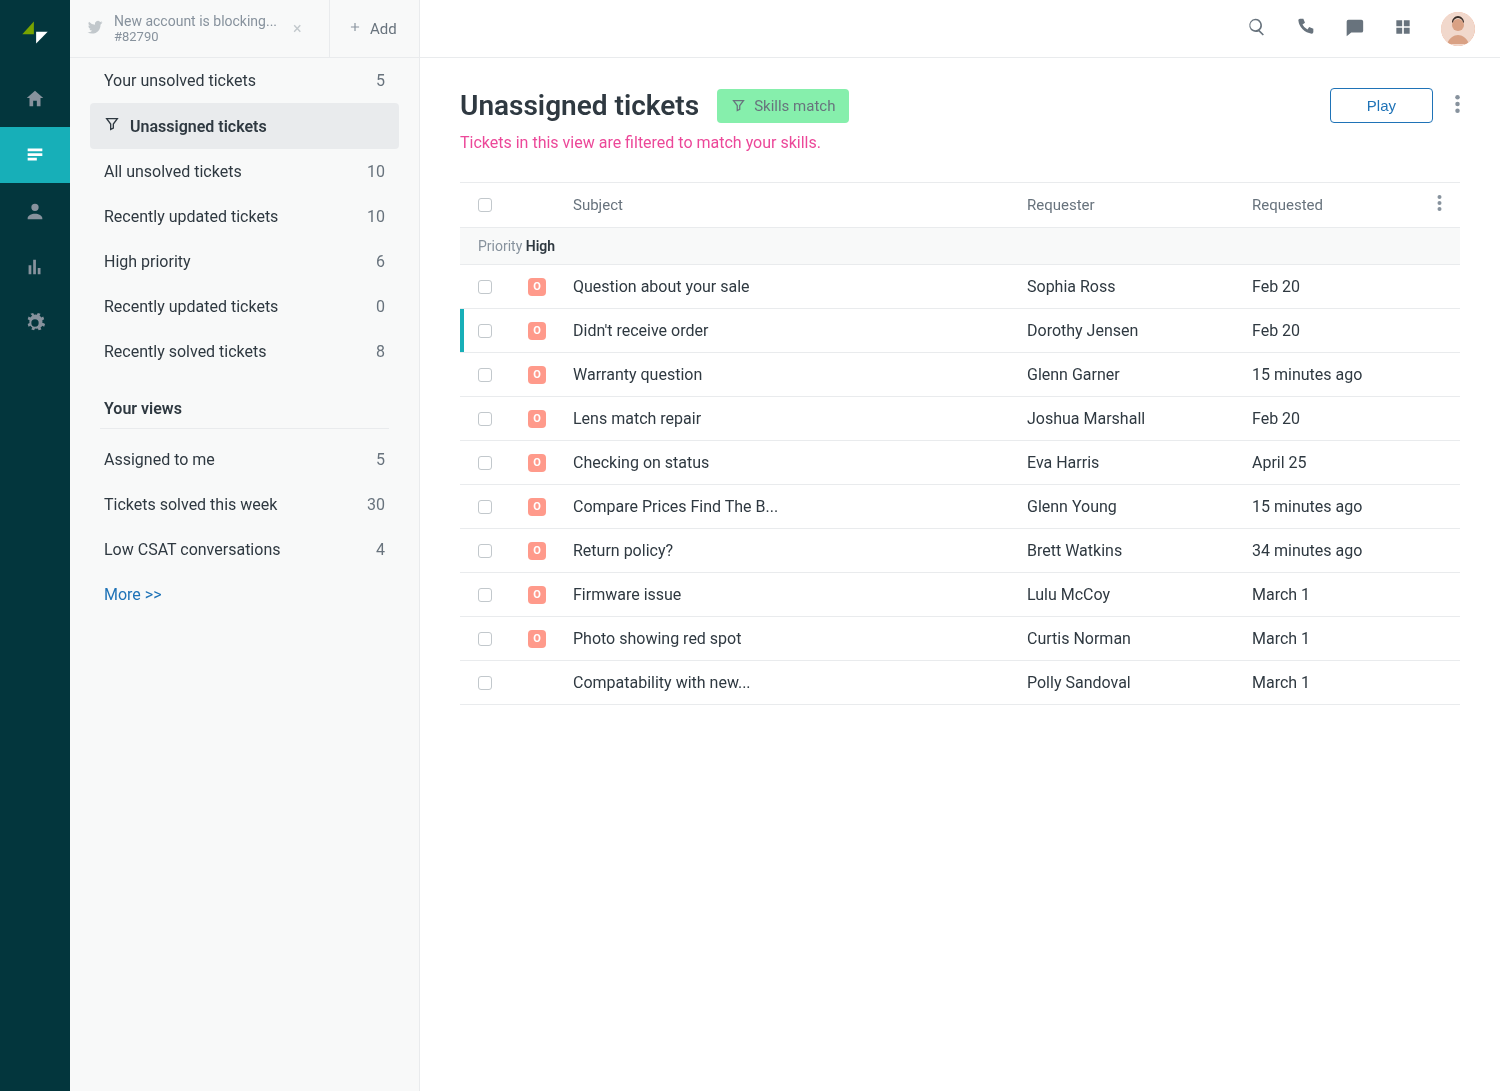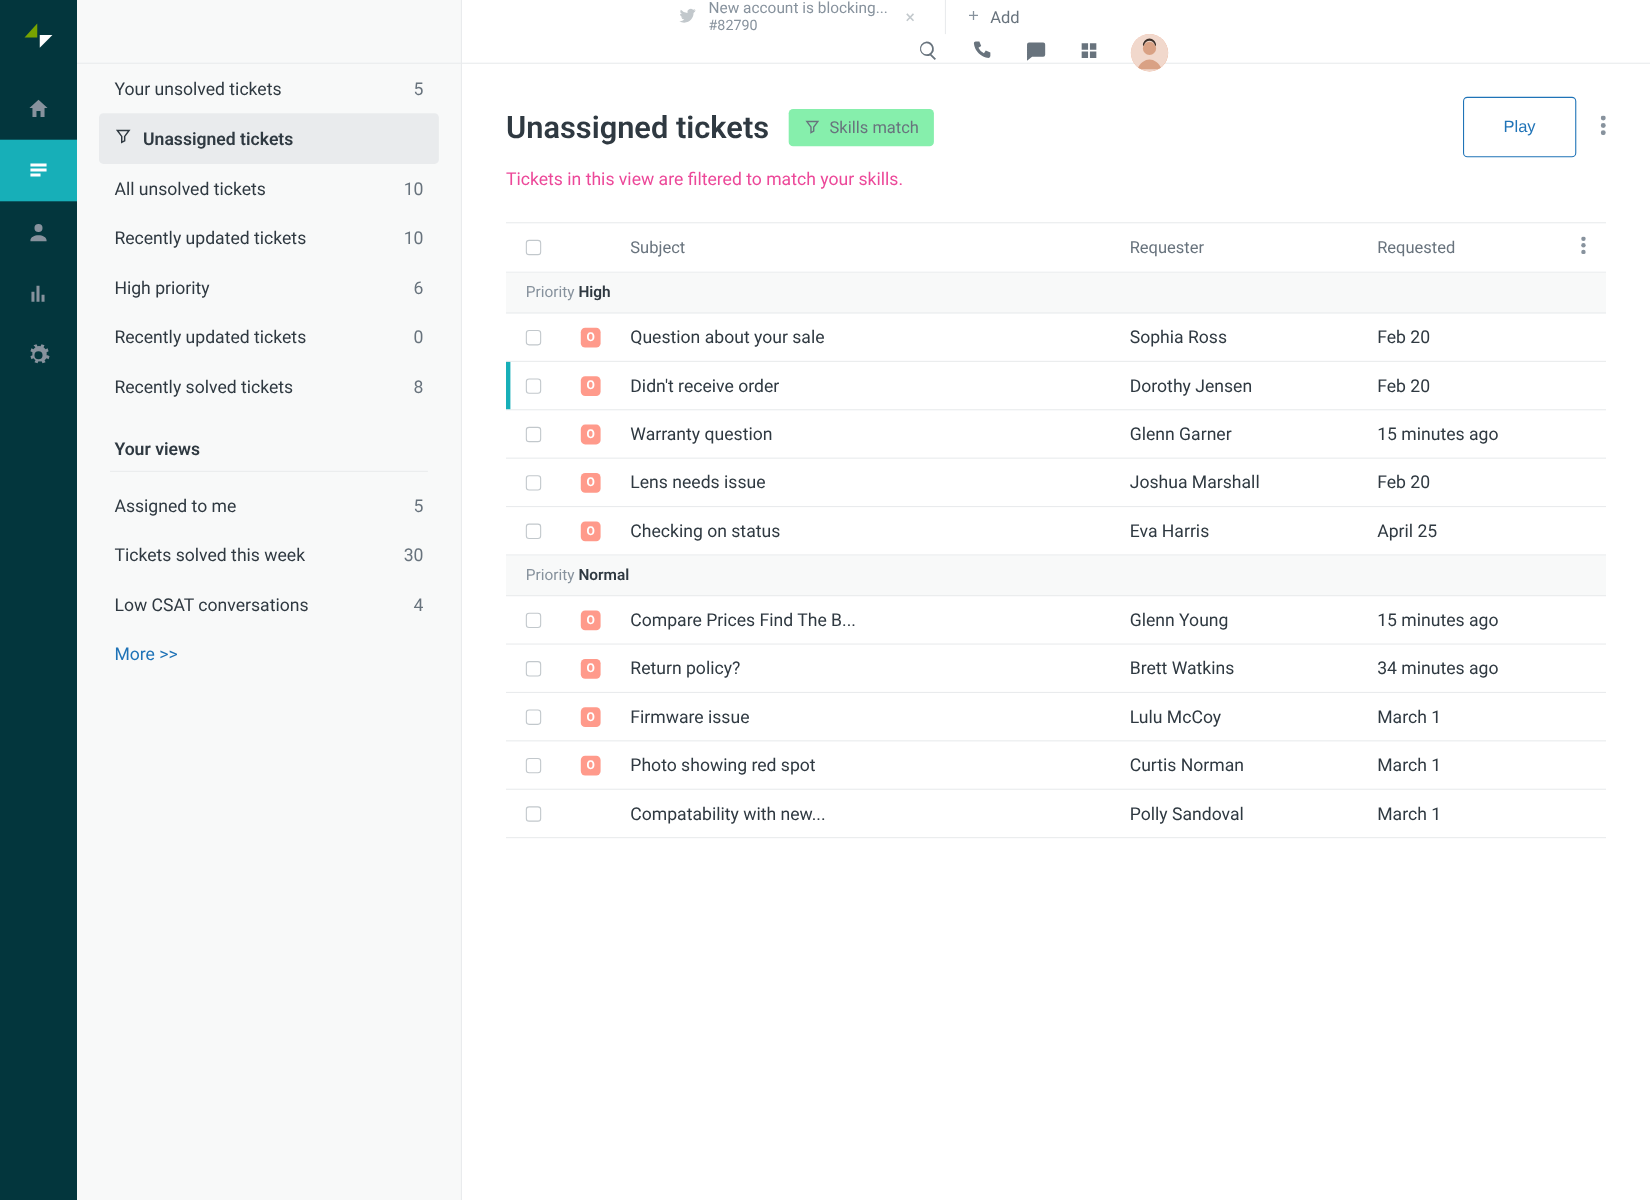--- a/index.html
+++ b/index.html
@@ -28,41 +28,41 @@
 .view-item { display: flex; align-items: center; justify-content: space-between; padding: 13px 14px; font-size: 16px; color: #2f3941; cursor: pointer; border-radius: 4px; gap: 24px; }
 .view-item.selected { background: #e9ebed; font-weight: 600; }
 .view-item .view-label { display: flex; align-items: center; gap: 10px; }
 .view-item .count { color: #68737d; font-size: 16px; }
 
 .section-label { padding: 20px 14px 10px 14px; font-size: 16px; font-weight: 600; color: #2f3941; border-bottom: 1px solid #e9ebed; margin: 5px 10px 8px 10px; padding-left:4px; padding-right:4px;}
 .more-link { padding: 13px 14px; color: #1f73b7; font-size: 16px; cursor: pointer; }
 
 
 .main { flex: 1; display: flex; flex-direction: column; }
-.top-bar { height: 58px; border-bottom: 1px solid #e9ebed; display: flex; align-items: center; justify-content: space-between; padding-right: 25px; flex-direction: column; }
+.top-bar { height: 58px; border-bottom: 1px solid #e9ebed; display: flex; align-items: center; justify-content: space-between; padding-right: 25px; }
 .tab-strip { display: flex; align-items: stretch; height: 100%; }
 .tab { display: flex; align-items: center; gap: 10px; padding: 0 16px; border-right: 1px solid #e9ebed; font-size: 14px; color: #87929d; cursor: pointer; max-width: 260px; position: relative; }
 .tab .tab-text { overflow: hidden; }
 .tab .tab-title { white-space: nowrap; overflow: hidden; text-overflow: ellipsis; font-size: 14px; line-height: 16px; }
 .tab .tab-sub { font-size: 13px; line-height: 15px; }
 .tab .close { font-size: 16px; color: #c2c8cc; margin-left: 6px; }
 .add-tab { display: flex; align-items: center; gap: 8px; padding: 0 18px; color: #68737d; font-size: 15px; cursor: pointer; }
 
 .top-actions { display: flex; align-items: center; gap: 28px; }
 .top-actions svg { fill: #68737d; cursor: pointer; }
 .avatar { width: 34px; height: 34px; border-radius: 50%; background: linear-gradient(135deg,#f7c9b9,#e8a07e); display:flex;align-items:center;justify-content:center; overflow:hidden;}
 .avatar svg{width:100%;height:100%;}
 
 
 .content { padding: 30px 40px; flex: 1; overflow-y: auto; }
 .content-header { display: flex; align-items: center; justify-content: space-between; margin-bottom: 10px; }
 .title-group { display: flex; align-items: center; gap: 18px; }
 .title-group h1 { font-size: 28px; font-weight: 600; color: #2f3941; }
 .pill { display: flex; align-items: center; gap: 8px; background: #86efac; border-radius: 4px; padding: 8px 14px; font-size: 15px; color: #68737d; cursor: pointer; }
-.play-btn { border: 1px solid #1f73b7; color: #1f73b7; background: #fff; border-radius: 4px; padding: 18px 36px; font-size: 15px; cursor: pointer; }
+.play-btn { border: 1px solid #1f73b7; color: #1f73b7; background: #fff; border-radius: 4px; padding: 8px 36px; font-size: 15px; cursor: pointer; }
 .header-right { display: flex; align-items: center; gap: 22px; }
 .subtitle { color: #ec4899; font-size: 16px; margin-bottom: 30px; }
 
 
 .table { width: 100%; }
 .thead { display: flex; align-items: center; padding: 12px 18px; border-top: 1px solid #e9ebed; border-bottom: 1px solid #e9ebed; font-size: 15px; color: #68737d; }
 .col-check { width: 50px; display:flex; align-items:center; }
 .col-badge { width: 45px; }
 .col-subject { flex: 1; min-width: 0; }
 .col-requester { width: 225px; }
@@ -318,41 +318,40 @@
       <div class="col-menu"></div>
             </div>
             <div class="row">
       <div class="col-check">
                 <span class="checkbox"></span>
               </div>
       <div class="col-badge">
                 <span class="badge">O</span>
               </div>
       <div class="col-subject">
-                <span class="txt">Lens needs issue</span>
+                <span class="txt">Lens match repair</span>
               </div>
       <div class="col-requester">Joshua Marshall</div>
       <div class="col-requested">Feb 20</div>
       <div class="col-menu"></div>
             </div>
             <div class="row">
       <div class="col-check">
                 <span class="checkbox"></span>
               </div>
       <div class="col-badge">
                 <span class="badge">O</span>
               </div>
       <div class="col-subject">
                 <span class="txt">Checking on status</span>
               </div>
       <div class="col-requester">Eva Harris</div>
       <div class="col-requested">April 25</div>
       <div class="col-menu"></div>
             </div>
-            <div class="group-row"><span>Priority</span> <b>Normal</b></div>
             <div class="row">
       <div class="col-check">
                 <span class="checkbox"></span>
               </div>
       <div class="col-badge">
                 <span class="badge">O</span>
               </div>
       <div class="col-subject">
                 <span class="txt">Compare Prices Find The B...</span>
               </div>

